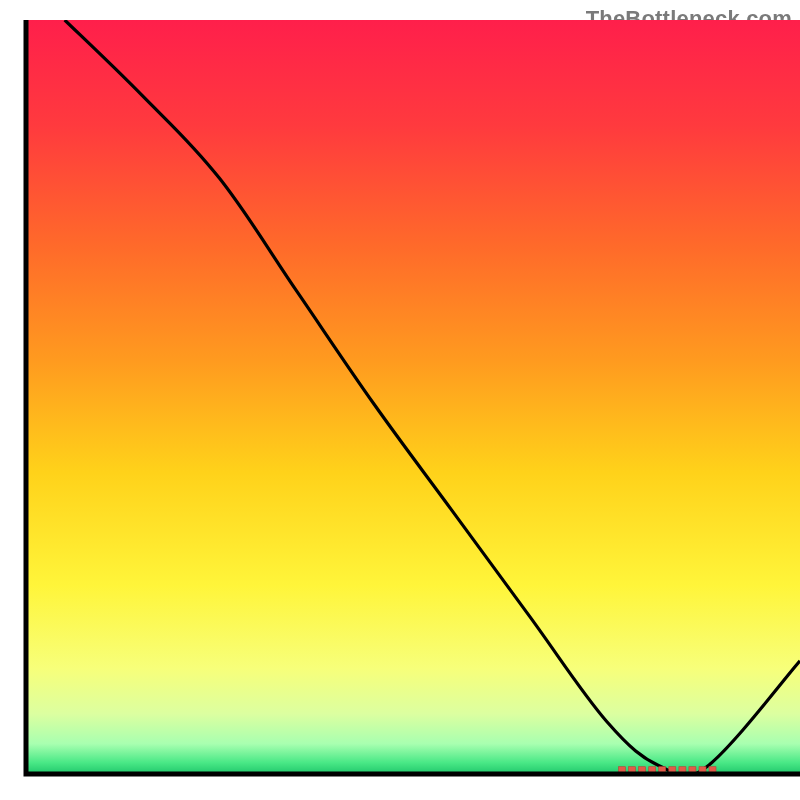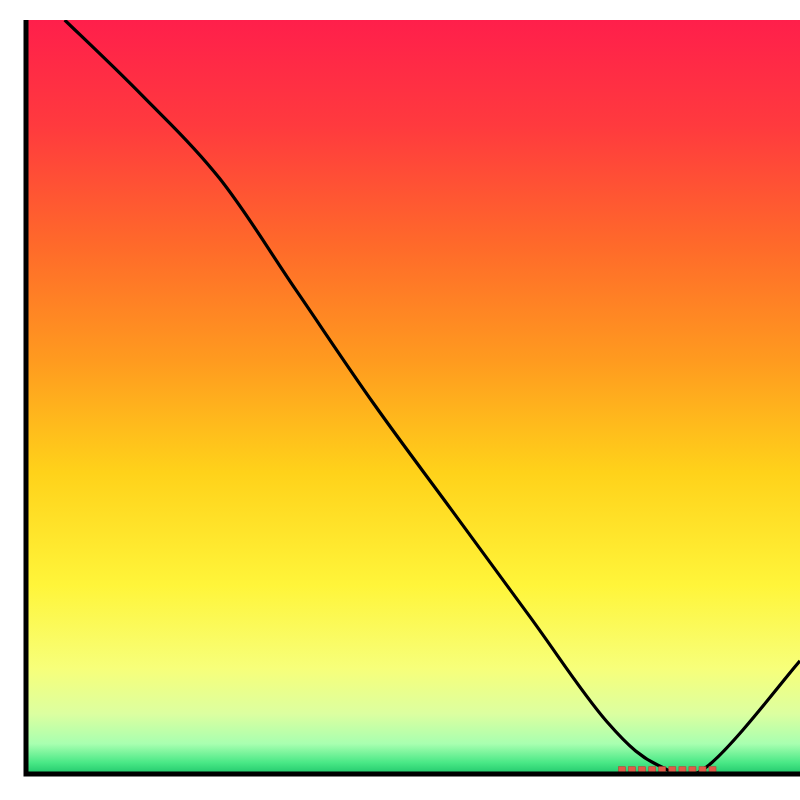--- a/index.html
+++ b/index.html
@@ -45,20 +45,21 @@
   .marker-dots .dot {
     fill: #e05a49; 
     stroke: #b54436;
     stroke-width: 0.6;
   }
 </style>
 </head>
 <body>
 
 <div class="stage">
+  <div class="watermark">TheBottleneck.com</div>
 
   <svg id="chart-svg" width="800" height="800" viewBox="0 0 800 800">
     <defs>
       <linearGradient id="bg-grad" x1="0" y1="0" x2="0" y2="1">
           <stop offset="0.00%" stop-color="#ff1f4b"></stop>
           <stop offset="14.00%" stop-color="#ff3a3e"></stop>
           <stop offset="30.00%" stop-color="#ff6a2a"></stop>
           <stop offset="45.00%" stop-color="#ff9a1f"></stop>
           <stop offset="60.00%" stop-color="#ffd21a"></stop>
           <stop offset="75.00%" stop-color="#fff53a"></stop>

